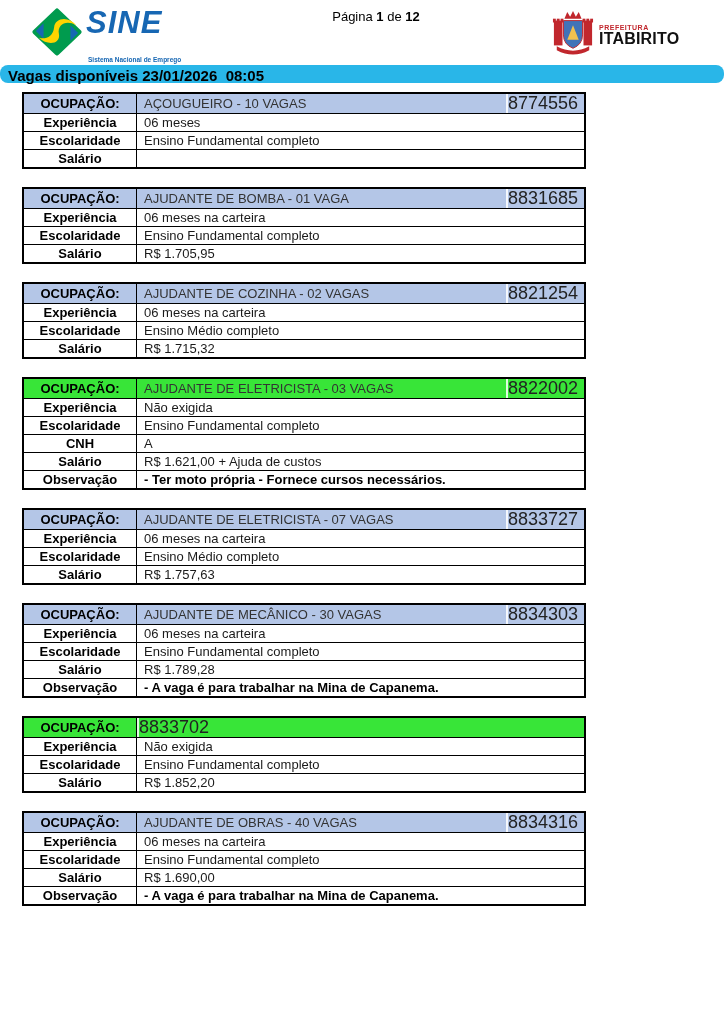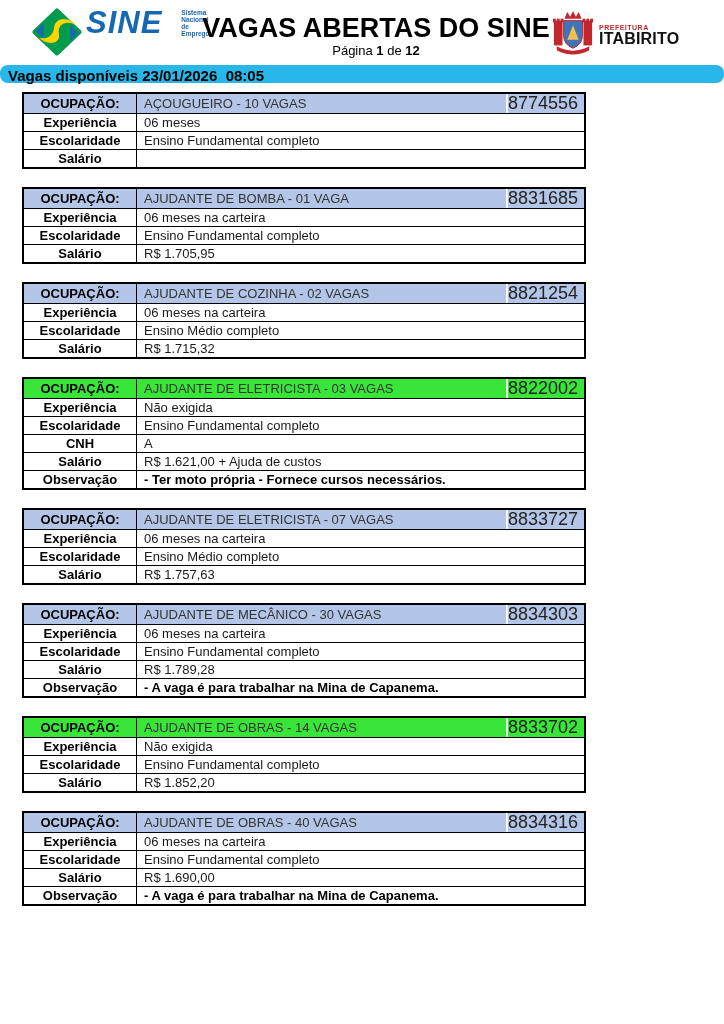--- a/index.html
+++ b/index.html
@@ -2,21 +2,21 @@
 <html><head>
 <meta charset="utf-8">
 <style>
   html,body { margin:0; padding:0; background:#ffffff; }
   body { width:724px; height:1024px; font-family:"Liberation Sans", sans-serif; }
   .page { position:relative; width:724px; height:1024px; overflow:hidden; background:#fff; }
 
   
   .header { display:flex; align-items:flex-start; height:52px; padding-top:8px; }
   .logo-sine { margin-left:32px; width:168px; display:flex; align-items:flex-start; }
-  .sine-text { display:flex; flex-direction:row; margin-left:4px;gap:17px; }
+  .sine-text { display:flex; flex-direction:column; margin-left:4px;gap:17px; }
   .sine-word { color:#1767b3; font-weight:bold; font-style:italic; font-size:31px; line-height:30px; letter-spacing:1px; }
   .sine-tag { color:#1767b3; font-size:6.5px; font-weight:bold; margin-top:1px; margin-left:2px; }
   .title-block { flex:1; text-align:center; }
   .title { font-size:27px; font-weight:bold; color:#000; margin-top:6px; line-height:28px; }
   .page-num { font-size:13px; color:#000; margin-top:1px; }
   .page-num .b { font-weight:bold; }
   .logo-itab { width:172px; display:flex; align-items:center; margin-top:2px; }
   .itab-text { margin-left:5px; display:flex; flex-direction:column; }
   .pref { color:#c1272d; font-size:7px; font-weight:bold; letter-spacing:0.5px; }
   .city { color:#111; font-size:16px; font-weight:bold; letter-spacing:0.2px; line-height:16px; }
@@ -55,21 +55,20 @@
           <path d="M7,31 C17,40 30,37 28,27 C26,17 36,12 46,18 C38,8 24,10 23,20 C22,30 14,33 7,31 Z" fill="#ffd400"></path>
         </svg>
       </span>
       <span class="sine-text">
         <span class="sine-word">SINE</span>
         <span class="sine-tag">Sistema Nacional de Emprego</span>
       </span>
     </div>
 
     <div class="title-block">
-      <div class="title">VAGAS ABERTAS DO SINE</div>
       <div class="page-num">
         <span>Página</span>
         <span class="b">1</span>
         <span>de</span>
         <span class="b">12</span>
       </div>
     </div>
 
     <div class="logo-itab">
       <span>
@@ -220,21 +219,20 @@
           <div class="cell-value">R$ 1.789,28</div>
         </div>
         <div class="row">
           <div class="cell-label">Observação</div>
           <div class="cell-value bold">- A vaga é para trabalhar na Mina de Capanema.</div>
         </div>
       </div>
       <div class="card">
         <div class="row head" style="background: rgb(56, 229, 56);">
           <div class="cell-label">OCUPAÇÃO:</div>
-          <div class="cell-value">AJUDANTE DE OBRAS - 14 VAGAS</div>
           <div class="cell-code">8833702</div>
         </div>
         <div class="row">
           <div class="cell-label">Experiência</div>
           <div class="cell-value">Não exigida</div>
         </div>
         <div class="row">
           <div class="cell-label">Escolaridade</div>
           <div class="cell-value">Ensino Fundamental completo</div>
         </div>

